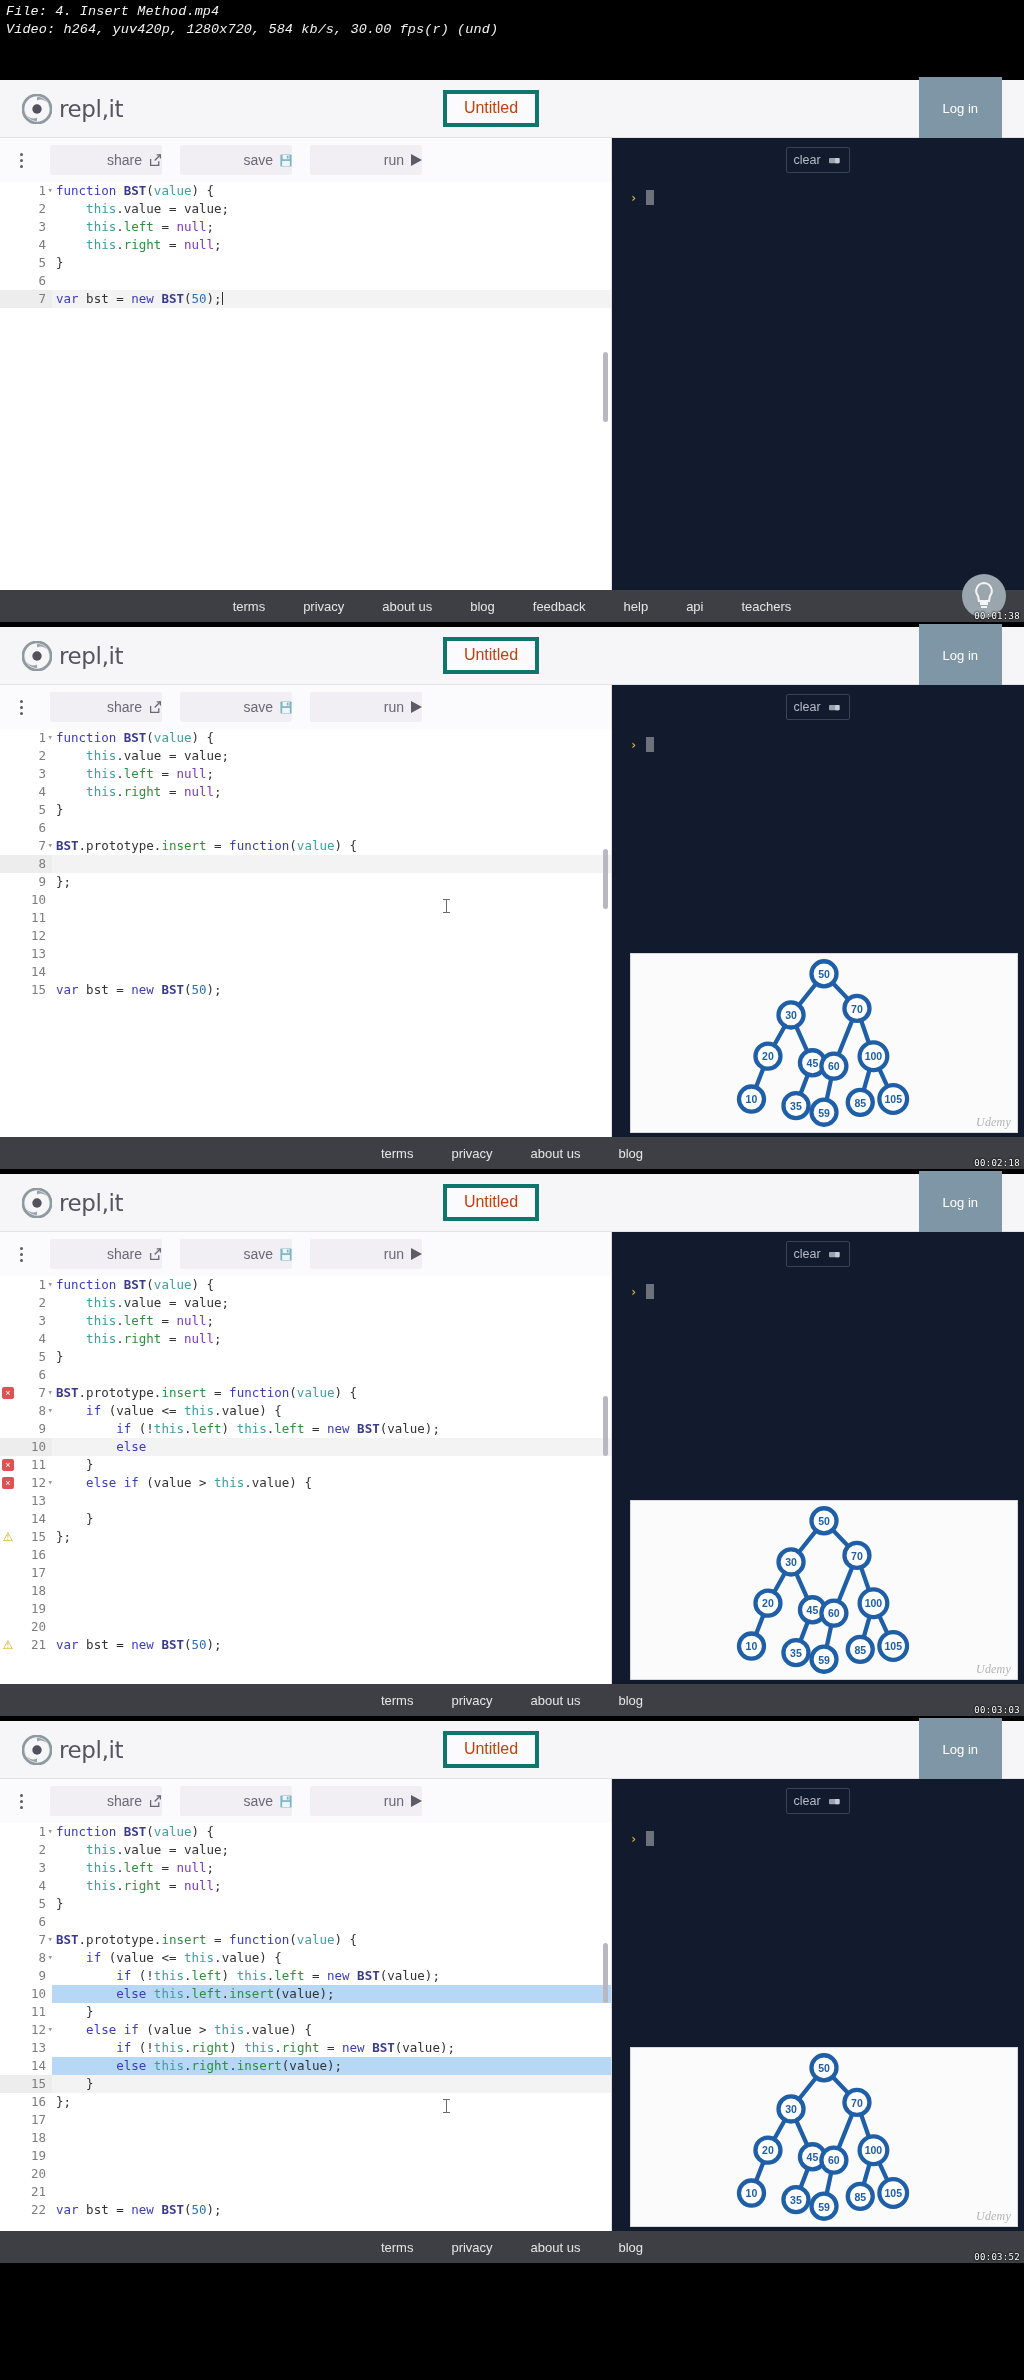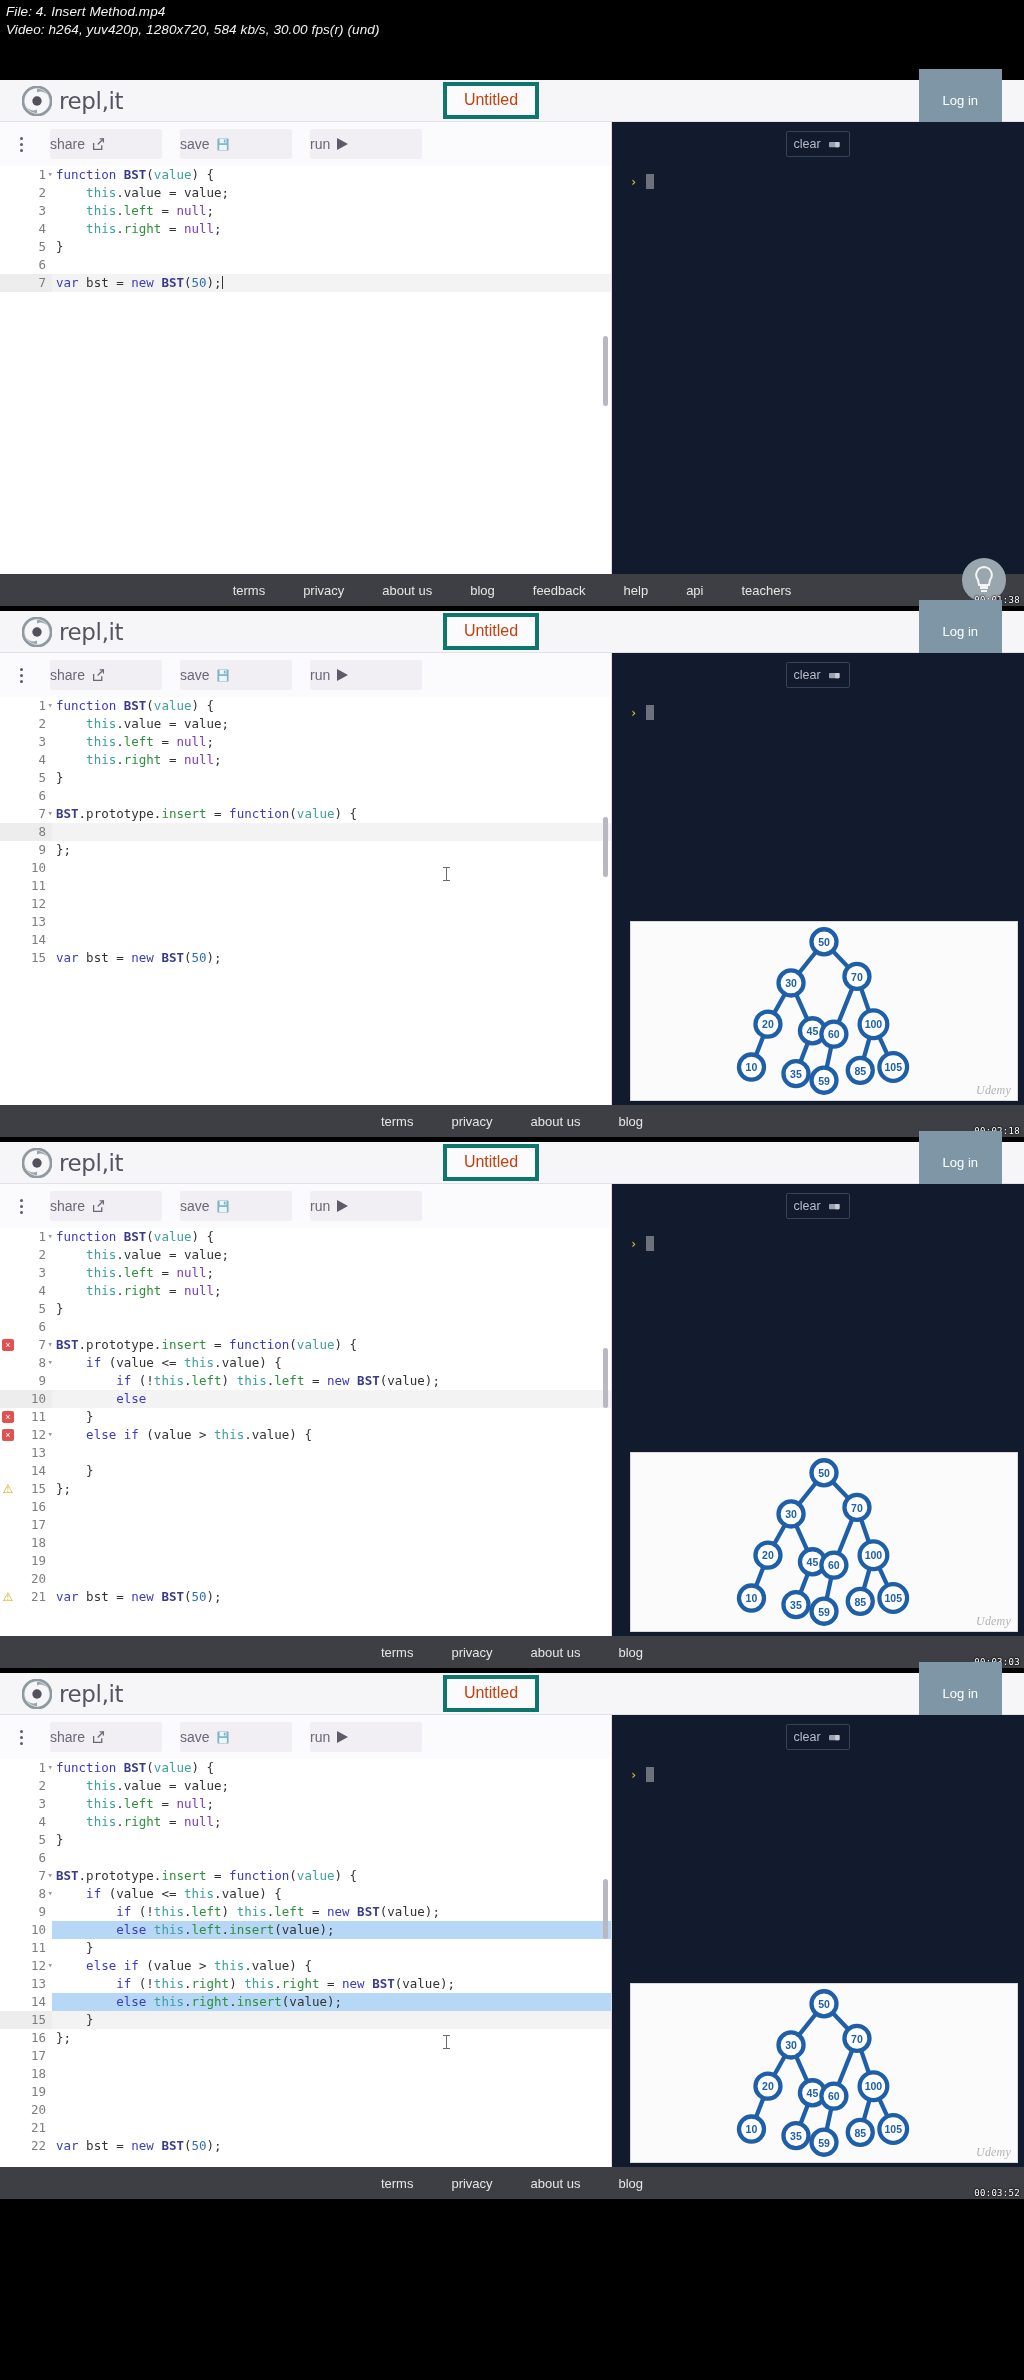--- a/index.html
+++ b/index.html
@@ -7,35 +7,35 @@
     width: 1024px;
     background: #000;
     font-family: "Liberation Sans", sans-serif;
   }
   body { width: 1024px; height: 2380px; overflow: hidden; position: relative; }
 
   
   .probe {
     background: #000;
     color: #f2f2f2;
-    font-family: Liberation Sans, sans-serif;
+    font-family: Liberation Mono, monospace;
     font-style: italic;
     font-size: 13.5px;
     line-height: 1.33;
     padding: 3px 6px 4px 6px;
     height: 80px;
     letter-spacing: .1px;
   }
   .probe div { white-space: nowrap; }
 
   
   .panel { width: 1024px; position: relative; background: #fff; }
 
   .topbar {
-    height: 42px;
+    height: 58px;
     background: #f6f5f8;
     border-bottom: 1px solid #e3e1e8;
     display: flex;
     align-items: center;
     padding: 0 22px;
   }
   .brand { display: flex; align-items: center; gap: 7px; }
   .brand .logo { width: 30px; height: 30px; flex: 0 0 30px; }
   .brand .wordmark {
     font-family: "DejaVu Sans", sans-serif;
@@ -93,21 +93,21 @@
     background: #f1eff4;
     color: #6a6876;
     font-size: 14px;
     padding: 7px 0;
     width: 112px;
     text-align: center;
     margin-left: 18px;
     border: 0;
     border-radius: 2px;
     display: inline-flex;
-    justify-content: flex-start;
+    justify-content: flex-end;
     align-items: center;
     gap: 7px;
     cursor: pointer;
   }
   .ico { display: inline-block; line-height: 1; }
   .ico svg { display: block; }
 
   
   .code {
     flex: 1 1 auto;

